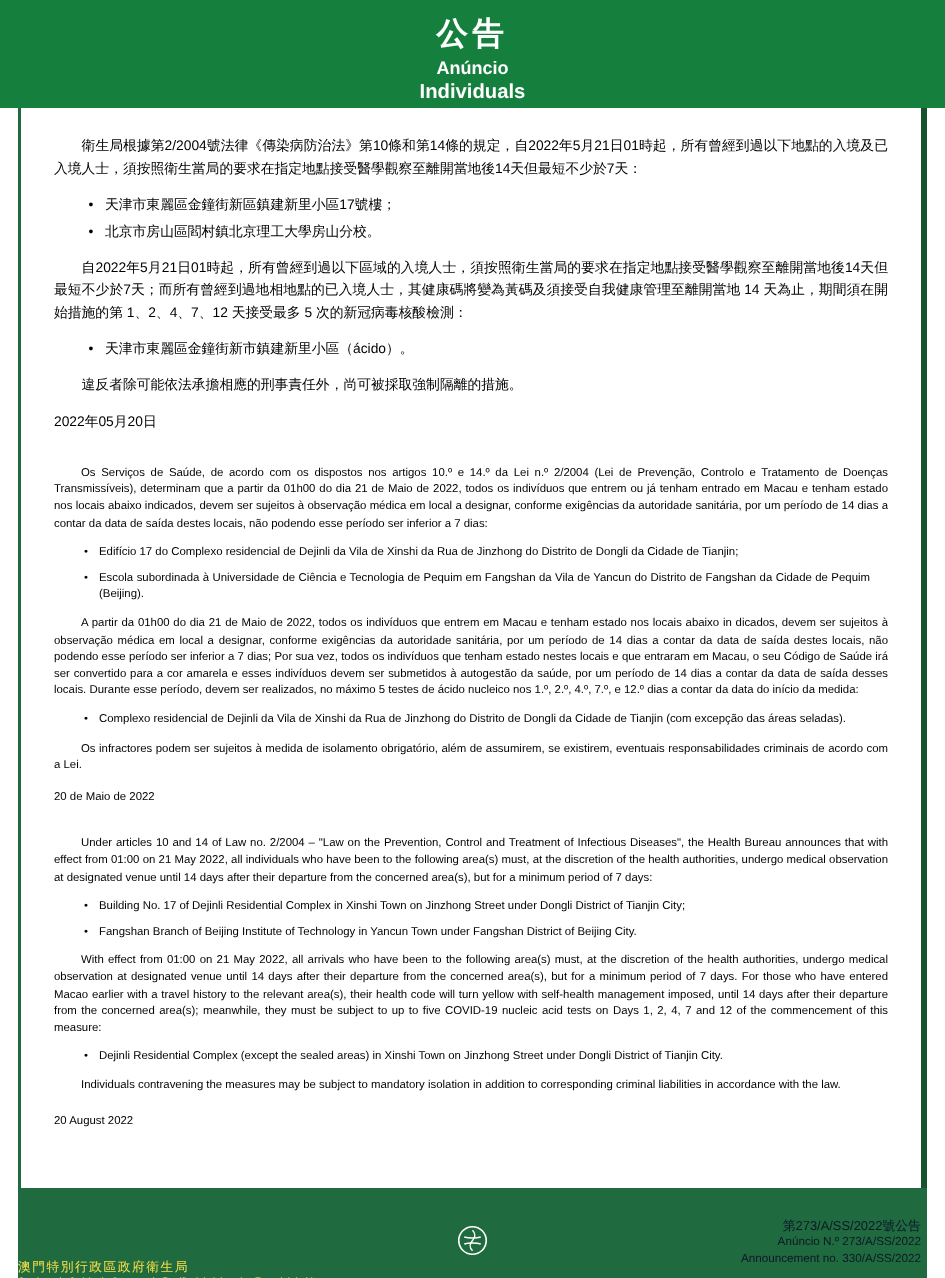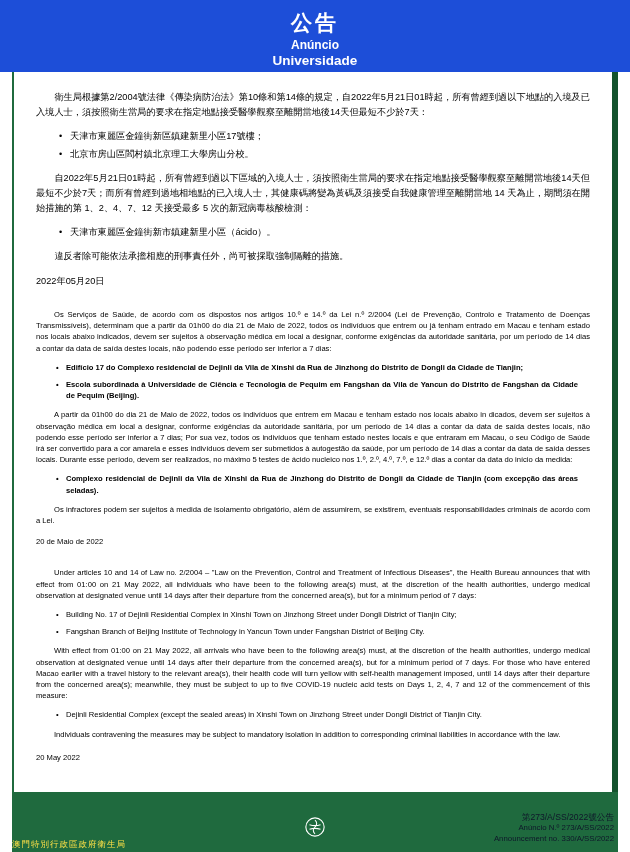--- a/index.html
+++ b/index.html
@@ -14,21 +14,21 @@
     color: #000000;
   }
   .page {
     position: relative;
     width: 630px;
     height: 852px;
     box-sizing: border-box;
     overflow: hidden;
   }
   .header {
-    background: #1d4ed8;
+    background: #15803d;
     color: #ffffff;
     text-align: center;
     padding: 10px 0 12px 0;
     height: 72px;
     box-sizing: border-box;
   }
   .header .title-cn {
     font-size: 21px;
     font-weight: bold;
     letter-spacing: 3px;
@@ -45,21 +45,21 @@
     font-weight: bold;
     line-height: 16px;
   }
   .body-frame {
     position: absolute;
     top: 72px;
     left: 12px;
     right: 12px;
     bottom: 60px;
     border-left: 2px solid #1f6a3e;
-    border-right: 6px solid #14532d;
+    border-right: 4px solid #14532d;
     box-sizing: border-box;
     padding: 18px 22px 0 22px;
   }
   .content {
     height: 100%;
     overflow: hidden;
   }
   
   .cn p {
     margin: 0 0 9px 0;
@@ -99,21 +99,20 @@
     margin: 0 0 8px 0;
     font-size: 7.6px;
     line-height: 11.2px;
     text-align: justify;
     text-indent: 18px;
   }
   .pt ul {
     margin: 0 12px 8px 0;
     padding-left: 30px;
     list-style: none;
-    font-weight: bold;
   }
   .pt ul li {
     font-size: 7.6px;
     line-height: 11.2px;
     margin-bottom: 6px;
     position: relative;
     text-align: justify;
   }
   .pt ul li:before {
     content: "\2022";
@@ -204,21 +203,21 @@
   }
 </style>
 </head>
 <body>
 
 <div class="page">
 
   <div class="header">
     <div class="title-cn">公告</div>
     <div class="title-pt">Anúncio</div>
-    <div class="title-en">Universidade</div>
+    <div class="title-en">Individuals</div>
   </div>
 
   <div class="body-frame">
     <div class="content">
 
       <div class="cn">
         <p>衛生局根據第2/2004號法律《傳染病防治法》第10條和第14條的規定，自2022年5月21日01時起，所有曾經到過以下地點的入境及已入境人士，須按照衛生當局的要求在指定地點接受醫學觀察至離開當地後14天但最短不少於7天：</p>
         <ul>
           <li>天津市東麗區金鐘街新區鎮建新里小區17號樓；</li>
           <li>北京市房山區閻村鎮北京理工大學房山分校。</li>
@@ -249,21 +248,21 @@
         <p>Under articles 10 and 14 of Law no. 2/2004 – "Law on the Prevention, Control and Treatment of Infectious Diseases", the Health Bureau announces that with effect from 01:00 on 21 May 2022, all individuals who have been to the following area(s) must, at the discretion of the health authorities, undergo medical observation at designated venue until 14 days after their departure from the concerned area(s), but for a minimum period of 7 days:</p>
         <ul>
           <li>Building No. 17 of Dejinli Residential Complex in Xinshi Town on Jinzhong Street under Dongli District of Tianjin City;</li>
           <li>Fangshan Branch of Beijing Institute of Technology in Yancun Town under Fangshan District of Beijing City.</li>
         </ul>
         <p>With effect from 01:00 on 21 May 2022, all arrivals who have been to the following area(s) must, at the discretion of the health authorities, undergo medical observation at designated venue until 14 days after their departure from the concerned area(s), but for a minimum period of 7 days. For those who have entered Macao earlier with a travel history to the relevant area(s), their health code will turn yellow with self-health management imposed, until 14 days after their departure from the concerned area(s); meanwhile, they must be subject to up to five COVID-19 nucleic acid tests on Days 1, 2, 4, 7 and 12 of the commencement of this measure:</p>
         <ul>
           <li>Dejinli Residential Complex (except the sealed areas) in Xinshi Town on Jinzhong Street under Dongli District of Tianjin City.</li>
         </ul>
         <p>Individuals contravening the measures may be subject to mandatory isolation in addition to corresponding criminal liabilities in accordance with the law.</p>
-        <p class="date">20 May 2022</p>
+        <p class="date">20 August 2022</p>
       </div>
 
     </div>
   </div>
 
   <div class="footer">
     <div class="logo">
       <svg viewBox="0 0 24 24" width="22" height="22" aria-hidden="true">
         <circle cx="12" cy="12" r="10" fill="none" stroke="#ffffff" stroke-width="1.2"></circle>
         <path d="M12 4.5c2.2 2.2 2.2 5.2 0 7.5-2.2 2.3-2.2 5.3 0 7.5" fill="none" stroke="#ffffff" stroke-width="1.1"></path>

